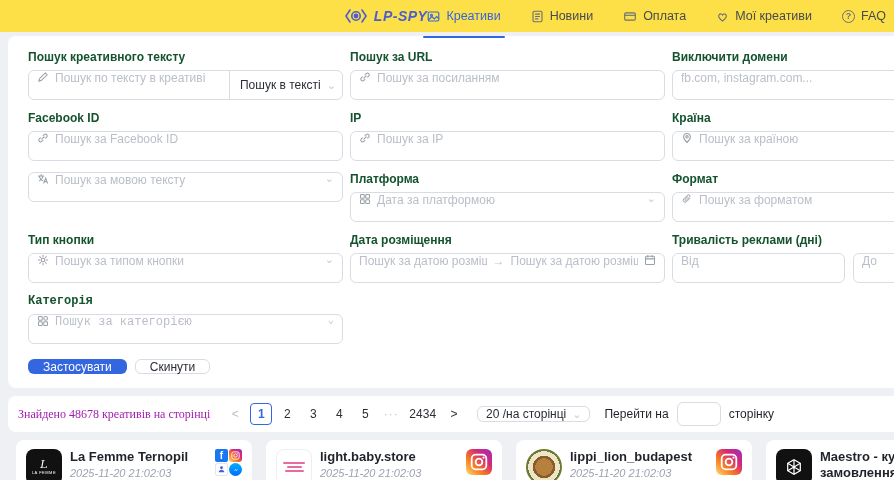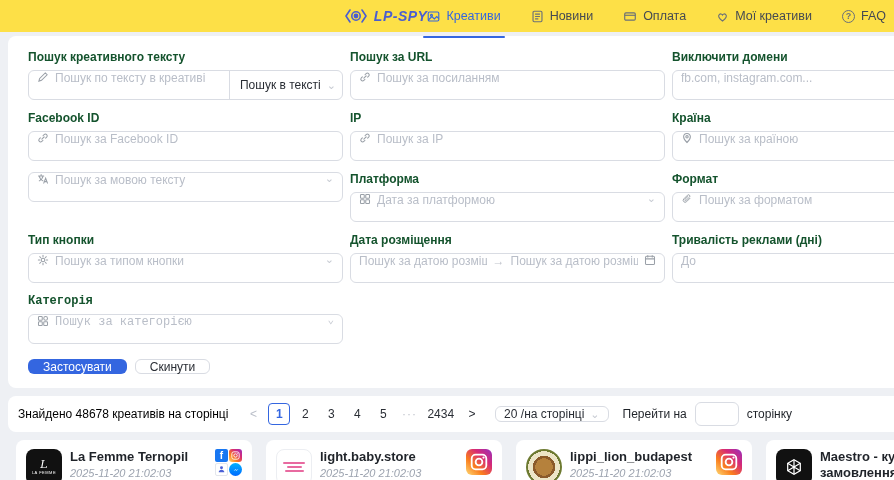--- a/index.html
+++ b/index.html
@@ -41,21 +41,21 @@
   .dur-wrap .control { flex:1; }
   .btn-row { display:flex; gap:8px; margin-top:15px; }
   .btn { height:15px; border-radius:6px; padding:0 14px; font-size:12px; cursor:pointer;
     border:1px solid transparent; font-family:"Liberation Sans",sans-serif; }
   .btn-primary { background:#3466e0; color:#fff; }
   .btn-default { background:#fff; color:#2a2e35; border-color:#d9dce3; }
 
   
   .pagebar { background:#fff; border-radius:8px; margin:8px 0 0 8px; width:1004px; height:36px;
     display:flex; align-items:center; padding:0 10px; gap:4px; }
-  .summary { color:#000000; margin-right:10px; white-space:nowrap; }
+  .summary { color:#a21caf; margin-right:10px; white-space:nowrap;font-family:Liberation Serif, serif; }
   .pg { min-width:22px; height:22px; display:inline-flex; align-items:center; justify-content:center;
     border-radius:4px; color:#2a2e35; cursor:pointer; padding:0 3px; }
   .pg.active { border:1px solid #3466e0; color:#3466e0; font-weight:600; }
   .pg.arrow { color:#b9bec8; }
   .pg.dots { color:#c0c4cc; letter-spacing:1px; }
   .size-select { display:flex; align-items:center; gap:6px; border:1px solid #d9dce3; border-radius:6px;
     height:16px; padding:0 8px; margin-left:8px; color:#2a2e35; cursor:pointer; white-space:nowrap; }
   .goto { display:flex; align-items:center; gap:8px; margin-left:10px; white-space:nowrap; }
   .goto-input { width:44px; height:24px; border:1px solid #d9dce3; border-radius:6px; outline:none;
     padding:0 6px; font-size:12px; }
@@ -288,20 +288,23 @@
               <path d="M2 6.5h12 M5 1.5v3 M11 1.5v3"></path>
             </svg>
           </span>
       </div>
     </div>
 
     <div class="field">
       <div class="flabel">Тривалість реклами (дні)</div>
       <div class="dur-wrap">
         <div class="control">
+          <input placeholder="Від" style="">
+        </div>
+        <div class="control">
           <input placeholder="До" style="">
         </div>
       </div>
     </div>
 
     <div class="field" style="grid-column:1;font-family:Liberation Mono, monospace;">
       <div class="flabel">Категорія</div>
       <div class="control">
         <span class="ficon">
             <svg width="12" height="12" viewBox="0 0 16 16" fill="none" stroke-width="1.4">

